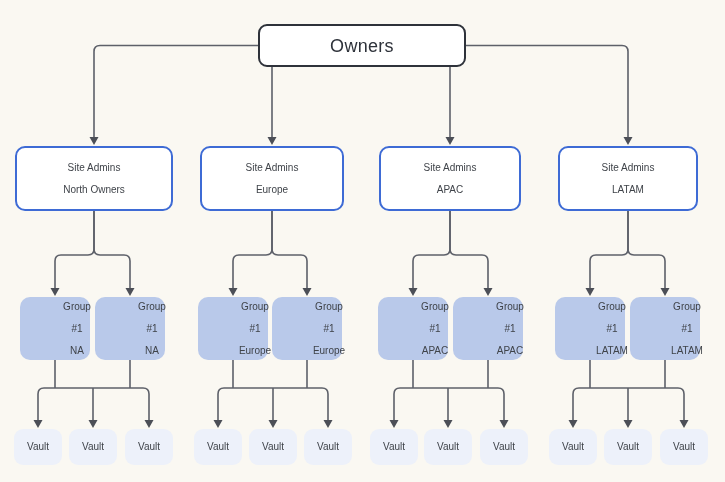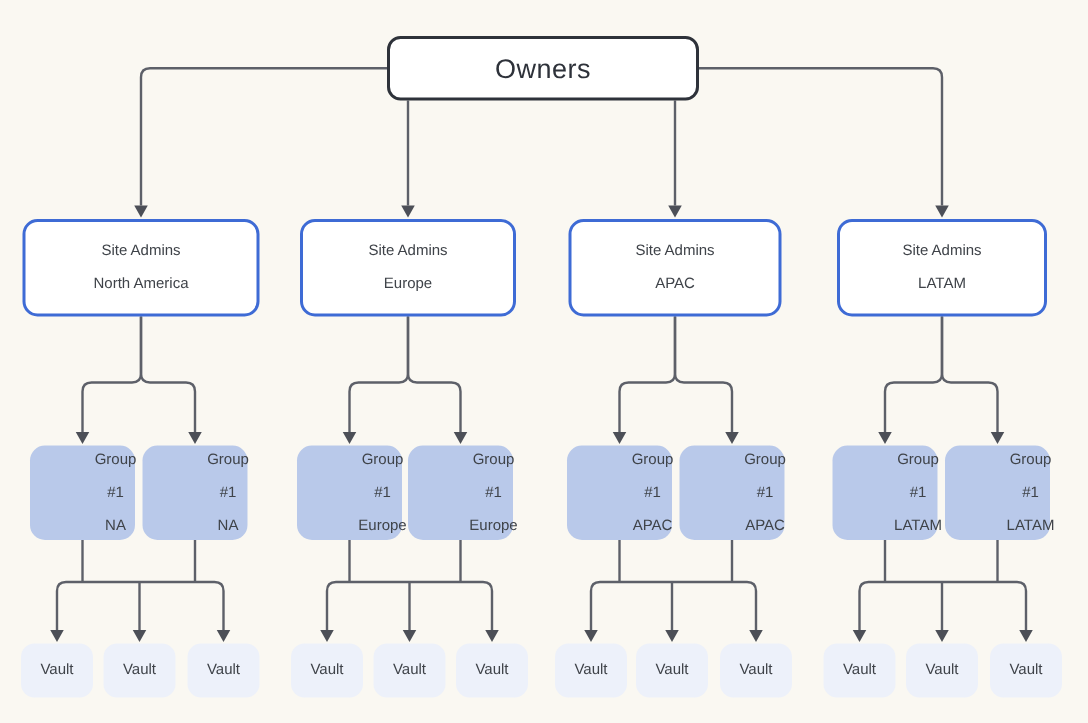--- a/index.html
+++ b/index.html
@@ -132,21 +132,21 @@
     <use href="#arrow-shape" x="504" y="428"></use>
     <use href="#arrow-shape" x="573" y="428"></use>
     <use href="#arrow-shape" x="628" y="428"></use>
     <use href="#arrow-shape" x="684" y="428"></use>
   </svg>
 
   <div class="node owners" style="left:258px; top:24px; width:208px; height:43px;">Owners</div>
 
   <div class="node site" style="left:15px; top:146px; width:158px; height:65px;">
     <span>Site Admins</span>
-    <span>North America</span>
+    <span>North Owners</span>
   </div>
   <div class="node site" style="left:200px; top:146px; width:144px; height:65px;">
     <span>Site Admins</span>
     <span>Europe</span>
   </div>
   <div class="node site" style="left:379px; top:146px; width:142px; height:65px;">
     <span>Site Admins</span>
     <span>APAC</span>
   </div>
   <div class="node site" style="left:558px; top:146px; width:140px; height:65px;">

